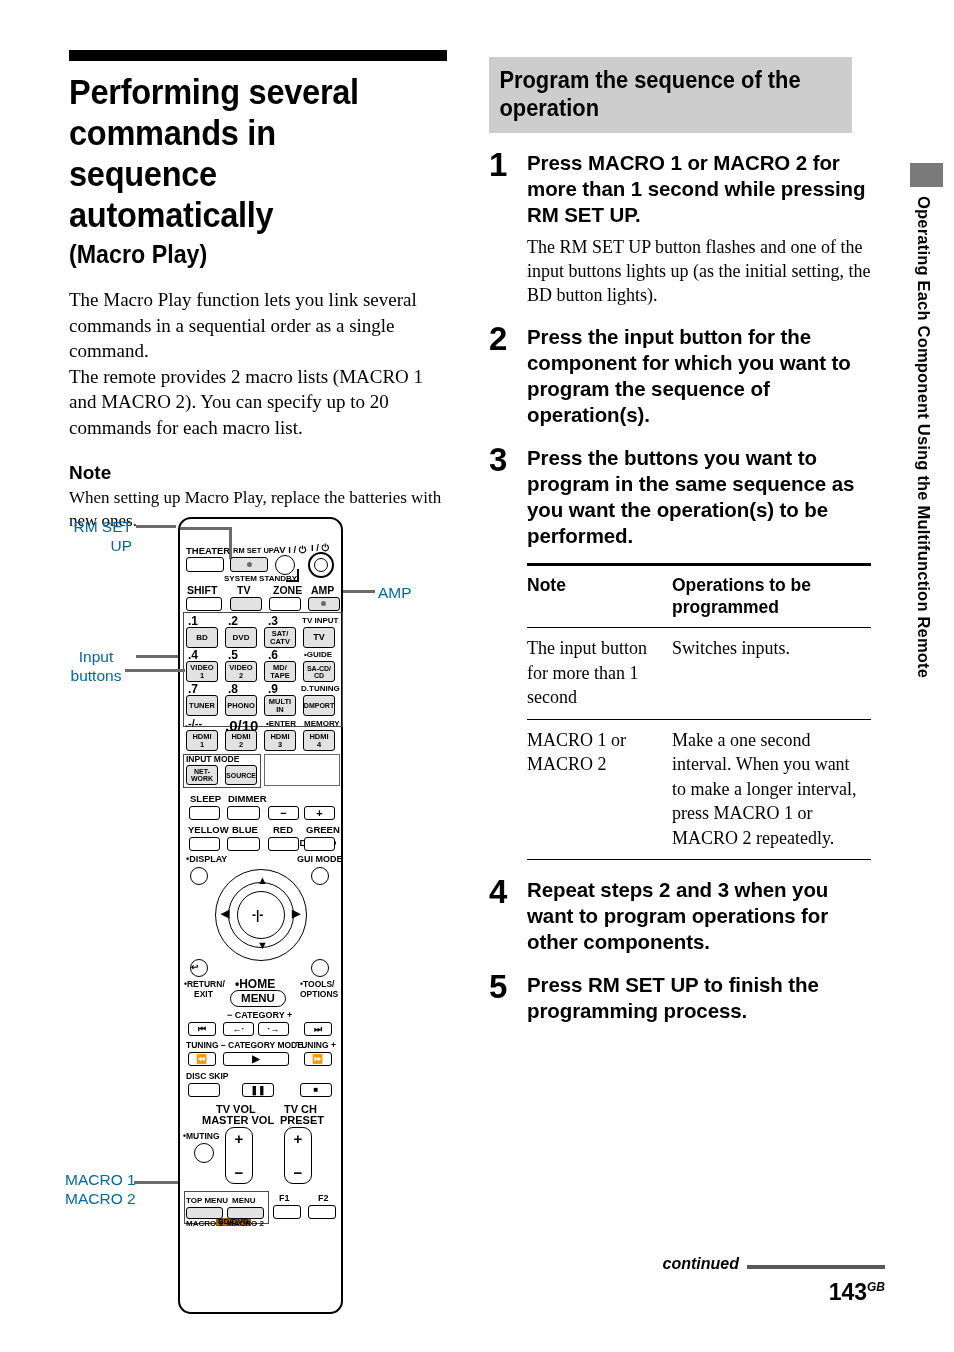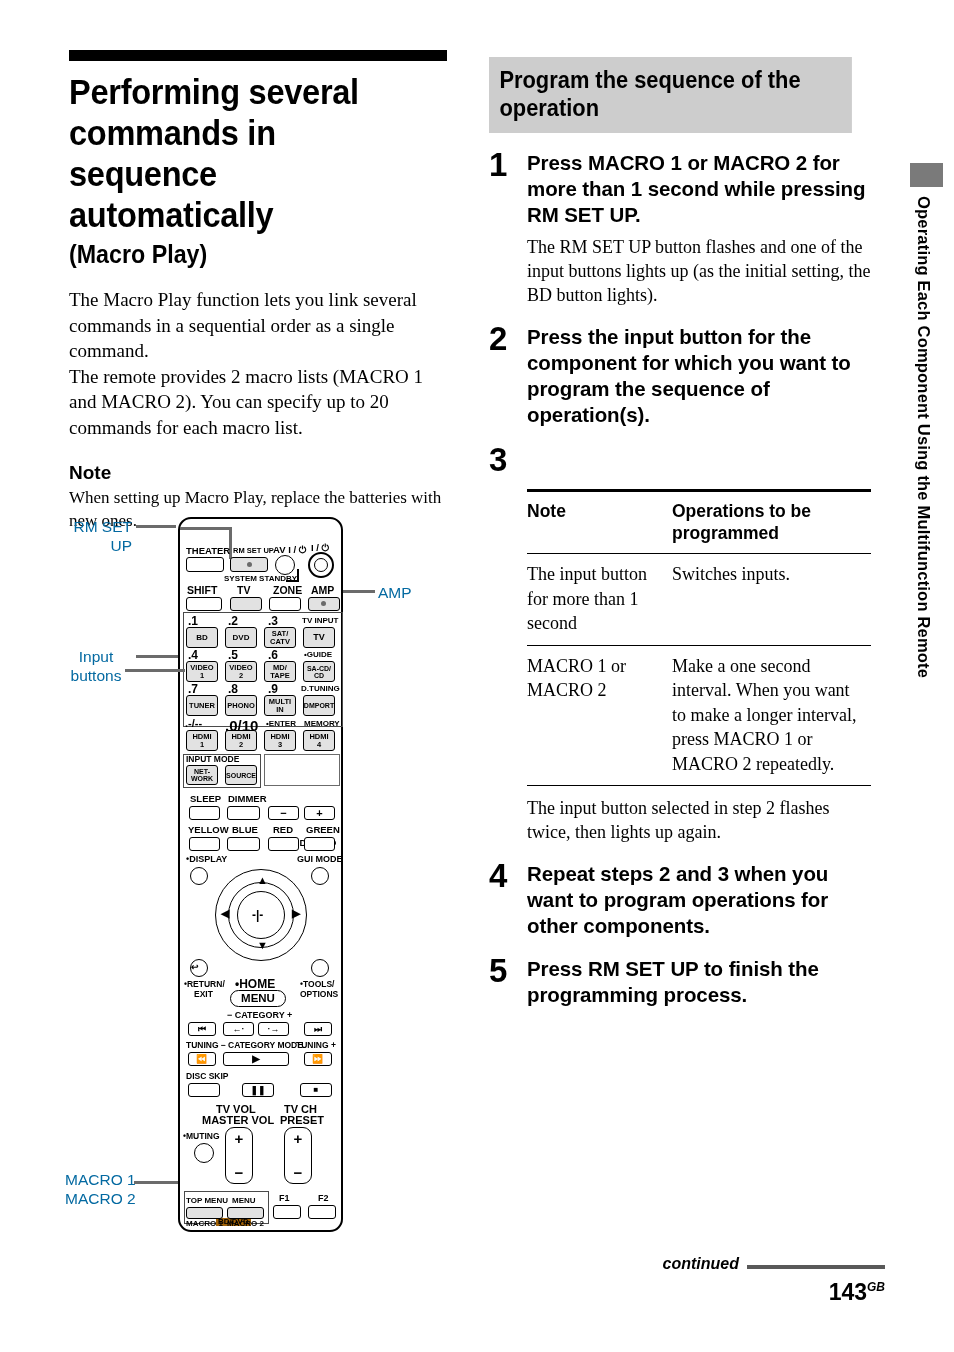--- a/index.html
+++ b/index.html
@@ -149,21 +149,21 @@
     font-size:15.5px;
     line-height:19px;
     text-align:right;
     color:#0369a1;
   }
   .callout.left2 { text-align:left; }
   .leader { position:absolute; background:#6b6b6b; }
 
   .remote {
     position:absolute; left:118px; top:12px;
-    width:165px; height:715px;
+    width:165px; height:797px;
     border:2.2px solid #000;
     border-radius:13px;
     background:#fff;
     box-sizing:border-box;
     text-decoration:underline;
   }
   .remote-inner { position:absolute; inset:0; }
 
   .btn {
     position:absolute;
@@ -447,20 +447,21 @@
     <div class="step">
       <div class="step-num">2</div>
       <div class="step-body">
         <div class="step-head">Press the input button for the component for which you want to program the sequence of operation(s).</div>
       </div>
     </div>
 
     <div class="step">
       <div class="step-num">3</div>
       <div class="step-body">
+        <div class="step-head">Press the buttons you want to program in the same sequence as you want the operation(s) to be performed.</div>
       </div>
     </div>
 
     <table class="ops">
       <thead>
         <tr>
           <th class="c1">Note</th>
           <th>Operations to be programmed</th>
         </tr>
       </thead>
@@ -469,21 +470,20 @@
           <td class="c1">The input button for more than 1 second</td>
           <td>Switches inputs.</td>
         </tr>
         <tr>
           <td class="c1">MACRO 1 or MACRO 2</td>
           <td>Make a one second interval. When you want to make a longer interval, press MACRO 1 or MACRO 2 repeatedly.</td>
         </tr>
       </tbody>
     </table>
 
-    <p class="after-table">The input button selected in step 2 flashes twice, then lights up again.</p>
 
     <div class="step">
       <div class="step-num">4</div>
       <div class="step-body">
         <div class="step-head">Repeat steps 2 and 3 when you want to program operations for other components.</div>
       </div>
     </div>
 
     <div class="step">
       <div class="step-num">5</div>

